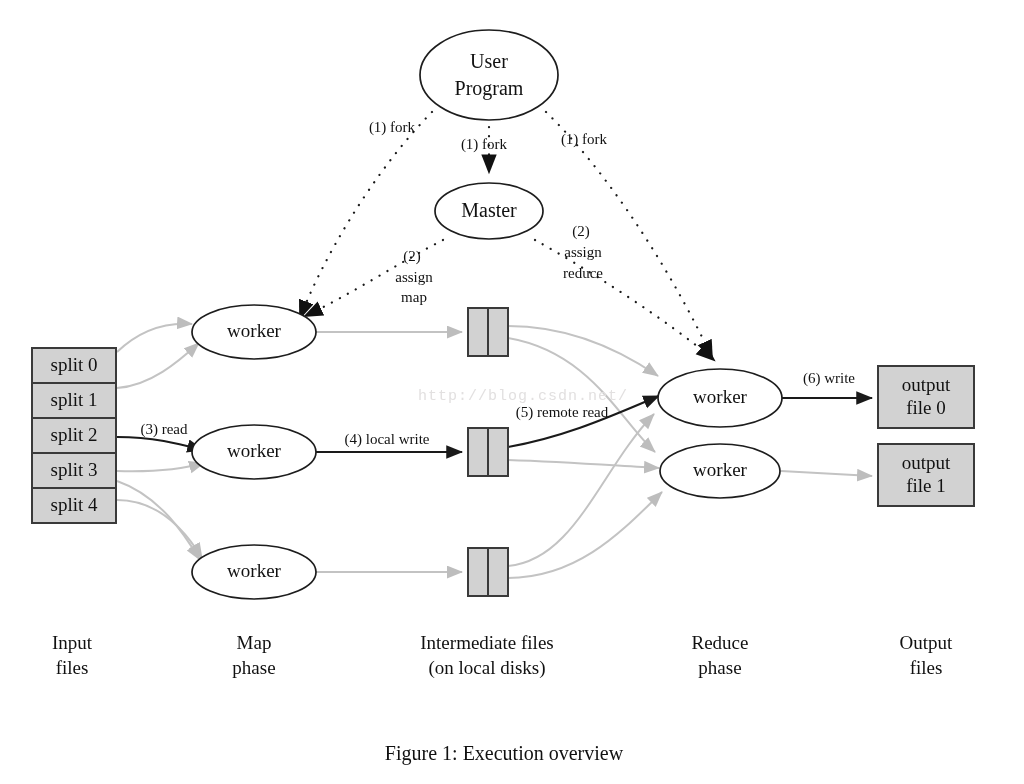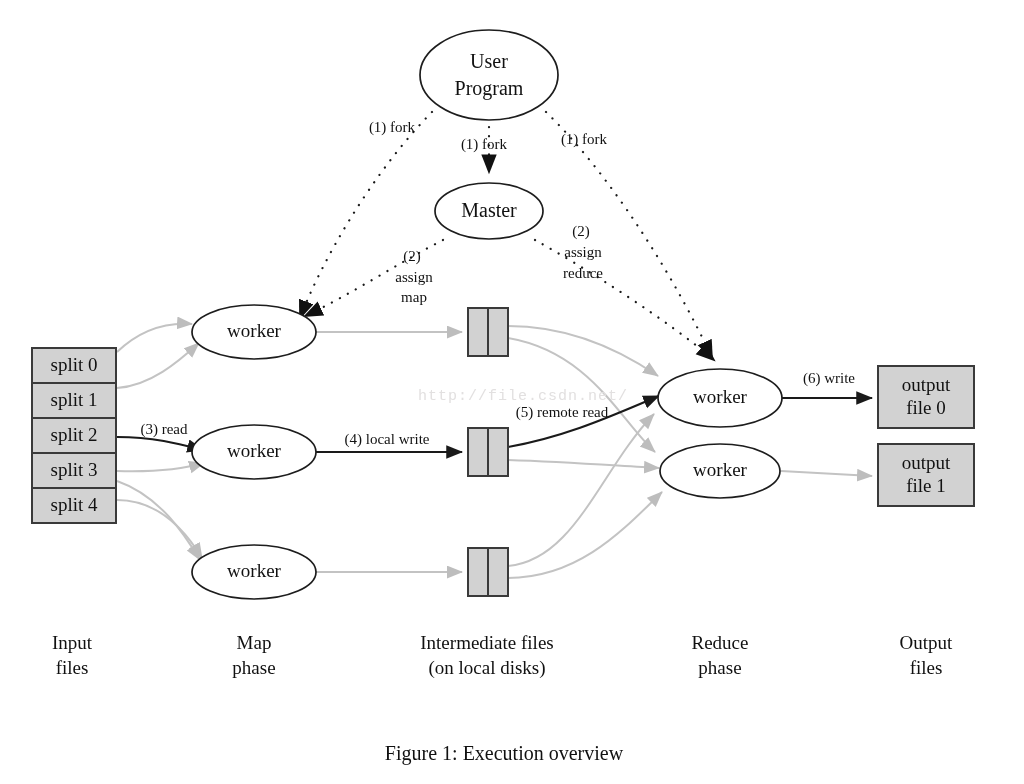--- a/index.html
+++ b/index.html
@@ -256,15 +256,15 @@
       <text class="txt txt-column" x="720" y="645">Reduce</text>
       <text class="txt txt-column" x="720" y="670">phase</text>
 
       <text class="txt txt-column" x="926" y="645">Output</text>
       <text class="txt txt-column" x="926" y="670">files</text>
     </g>
 
     <text class="txt caption" x="504" y="755">Figure 1: Execution overview</text>
   </svg>
 
-  <div class="watermark" style="left:418px; top:388px;">http://file.csdn.net/</div>
+  <div class="watermark" style="left:418px; top:388px;">http://blog.csdn.net/</div>
 
 </div>
 
 </body></html>

